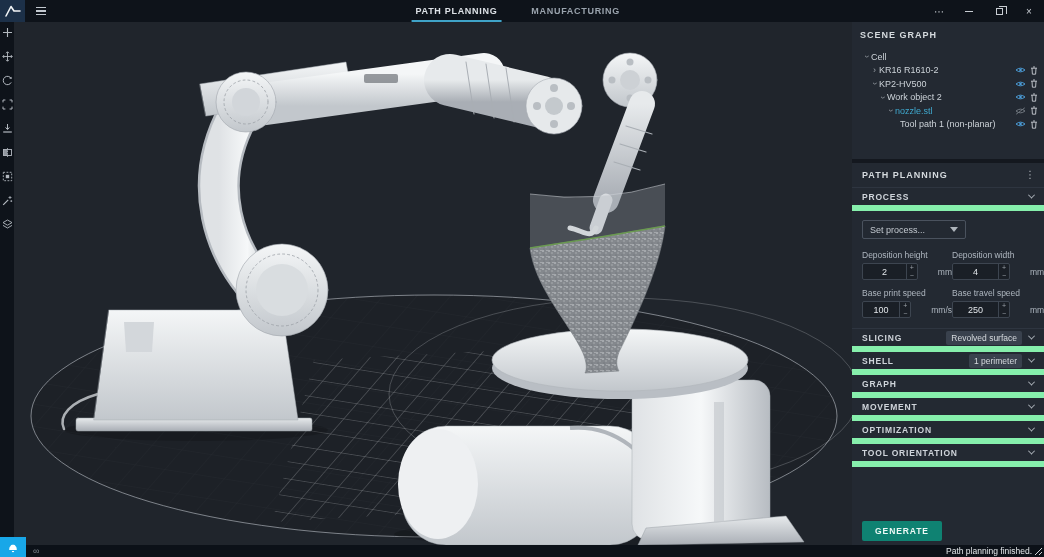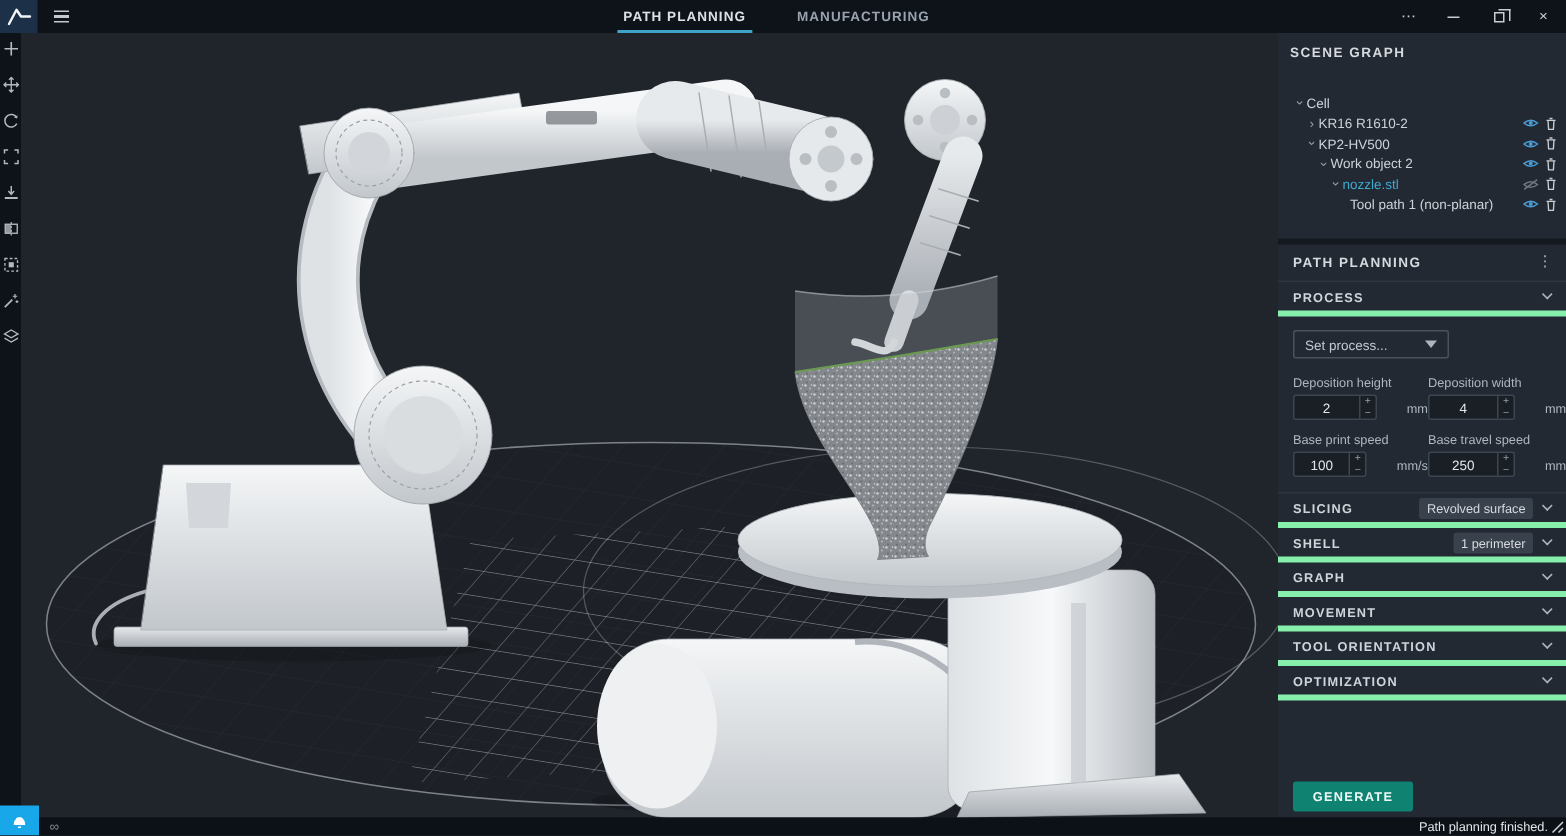--- a/index.html
+++ b/index.html
@@ -26,34 +26,34 @@
   .ticon svg { display:block; }
 
   
   .viewport { position:absolute; left:14px; top:22px; width:838px; height:523px; background:#20252c; }
   .viewport svg { display:block; }
 
   
   .sidebar { position:absolute; top:22px; right:0; width:192px; bottom:12px; display:flex; flex-direction:column; z-index:5; }
   .panel { background:#232932; }
   .scenegraph { height:137px; margin-bottom:4px; padding:8px 6px 0 8px; overflow:hidden; }
-  .sg-title { font-size:9px; font-weight:bold; letter-spacing:1px; color:#d5dade; margin-bottom:22px; }
+  .sg-title { font-size:9px; font-weight:bold; letter-spacing:1px; color:#d5dade; margin-bottom:10px; }
   .trow { display:flex; align-items:center; height:13.5px; font-size:9px; color:#ccd2d8; white-space:nowrap; cursor:default; }
   .trow .caret { width:9px; flex:0 0 auto; color:#9aa1a8; font-size:9px; line-height:1; display:inline-flex; justify-content:center; }
   .caret.exp { transform:rotate(90deg); }
   .trow .lbl { flex:1 1 auto; overflow:hidden; }
   .trow.sel .lbl { color:#3fa9cf; }
   .trow .ricons { margin-left:auto; display:flex; align-items:center; gap:4px; flex:0 0 auto; }
   .d0{padding-left:2px}.d1{padding-left:10px}.d2{padding-left:18px}.d3{padding-left:26px}.d4{padding-left:40px}
 
   .ppanel { flex:1; display:flex; flex-direction:column; position:relative; }
   .phead { height:25px; flex:0 0 auto; display:flex; align-items:center; justify-content:space-between; padding:0 9px 0 10px; border-bottom:1px solid #2e3540; }
   .phead .t { font-size:9px; font-weight:bold; letter-spacing:1px; color:#d5dade; }
   .kebab { color:#aeb4bb; font-size:10px; cursor:pointer; line-height:1; }
-  .secrow { height:23px; flex:0 0 auto; display:flex; align-items:center; padding:0 10px; border-bottom:4px solid #86efac; cursor:pointer; }
+  .secrow { height:23px; flex:0 0 auto; display:flex; align-items:center; padding:0 10px; border-bottom:6px solid #86efac; cursor:pointer; }
   .secrow .t { font-size:8.5px; font-weight:bold; letter-spacing:.8px; color:#cfd4da; }
   .secrow .badge { margin-left:auto; background:#39414d; color:#d6dade; font-size:8.5px; padding:2px 5px; border-radius:2px; margin-right:7px; }
   .chev { width:5px; height:5px; border-right:1.4px solid #aeb4bb; border-bottom:1.4px solid #aeb4bb; transform:rotate(45deg) translate(-1px,-1px); flex:0 0 auto; }
   .secrow .chev { margin-left:auto; }
   .secrow .badge + .chev, .secrow .badge ~ .chev { margin-left:0; }
   .proc-body { padding:9px 10px 4px; border-bottom:1px solid #2e3540; }
   .dropdown { width:104px; height:19px; border:1px solid #4a525e; border-radius:2px; display:flex; align-items:center; padding:0 7px; font-size:9px; color:#c3c9d0; cursor:pointer; margin-bottom:11px; }
   .dd-arrow { margin-left:auto; width:0; height:0; border-left:4px solid transparent; border-right:4px solid transparent; border-top:5px solid #aeb4bb; }
   .fields { display:grid; grid-template-columns:90px 1fr; row-gap:8px; padding-bottom:6px; }
   .field .flabel { font-size:8.5px; color:#aeb6bf; margin-bottom:3px; white-space:nowrap; }
@@ -423,25 +423,25 @@
     </div>
     <div class="secrow">
       <span class="t">GRAPH</span>
       <span class="chev"></span>
     </div>
     <div class="secrow">
       <span class="t">MOVEMENT</span>
       <span class="chev"></span>
     </div>
     <div class="secrow">
+      <span class="t">OPTIMIZATION</span>
+      <span class="chev"></span>
+    </div>
+    <div class="secrow">
       <span class="t">TOOL ORIENTATION</span>
-      <span class="chev"></span>
-    </div>
-    <div class="secrow">
-      <span class="t">OPTIMIZATION</span>
       <span class="chev"></span>
     </div>
 
     <div class="gen-wrap">
       <button class="generate">GENERATE</button>
     </div>
   </div>
 </div>
 
 <div class="statusbar">

